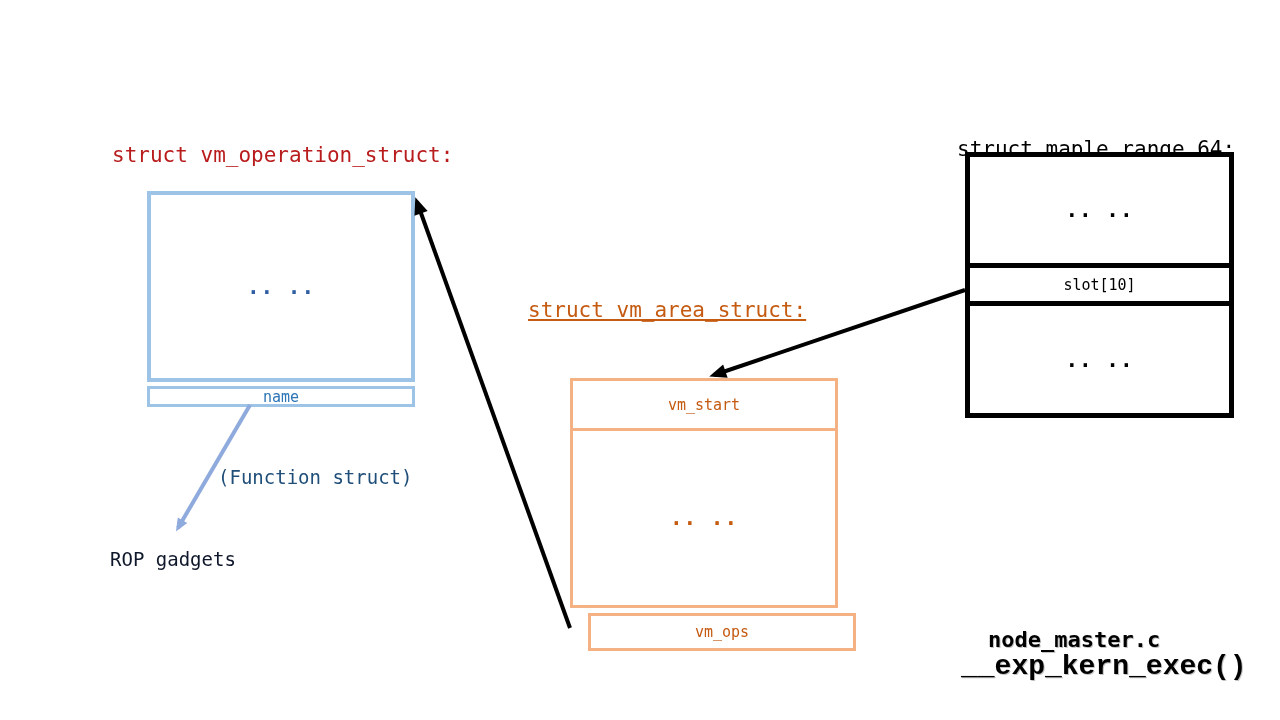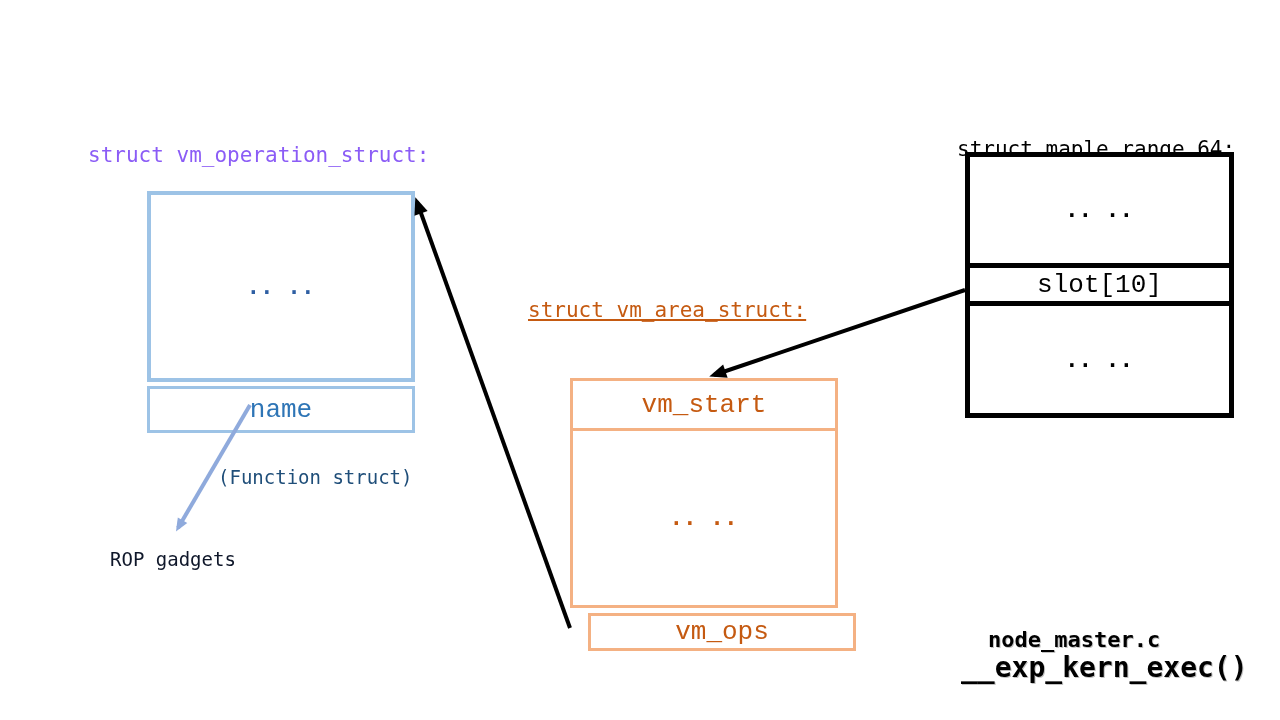--- a/index.html
+++ b/index.html
@@ -8,35 +8,35 @@
     width: 1280px;
     height: 720px;
     background: #ffffff;
     font-family: "DejaVu Sans Mono", "Liberation Mono", monospace;
     overflow: hidden;
   }
   .abs { position: absolute; }
 
   
   .struct-title { font-size: 21px; line-height: 26px; white-space: pre; }
-  .title-blue   { color: #8b5cf6; }
+  .title-blue   { color: #b91c1c; margin-left: 24px; }
   .title-orange { color: #C55A11; }
   .title-black  { color: #000000; margin-top: 28px; }
 
-  .field-label { font-size: 26px; font-family: Liberation Mono, monospace; }
+  .field-label { font-size: 15px; }
   .dots { font-size: 21px; font-weight: bold; letter-spacing: 1px; }
 
   .annot { font-size: 19px; white-space: pre; }
   .annot-blue { color: #1F4E79; }
   .annot-red  { color: #0f172a; }
 
   .src-line1 { font-size: 22px; font-weight: bold; color: #000;
                text-shadow: 1px 1px 0 rgba(120,120,120,0.45); white-space: pre; }
   .src-line2 { font-size: 28px; font-weight: bold; color: #000;
-               text-shadow: 1px 1px 0 rgba(120,120,120,0.45); white-space: pre; }
+               text-shadow: 1px 1px 0 rgba(120,120,120,0.45); white-space: pre; font-family: Liberation Mono, monospace; }
 
   
   .box { box-sizing: border-box; background: #ffffff;
          display: flex; align-items: center; justify-content: center; }
   .box-blue   { border: 4px solid #9DC3E6; color: #2E75B6; }
   .box-orange { border: 3px solid #F4B183; color: #C55A11; }
   .box-black  { border: 5px solid #000000; color: #000000; }
 
   .col { box-sizing: border-box; display: flex; flex-direction: column;
          align-items: stretch; justify-content: flex-start; padding: 0; }
@@ -53,21 +53,21 @@
 <body>
 
 <div id="canvas">
 
   <div class="abs struct-title title-blue" style="left:88px; top:142px;">struct vm_operation_struct:</div>
 
   <div class="abs box box-blue" style="left:147px; top:191px; width:268px; height:191px;">
     <span class="dots" style="color:#2E5FA3;">.. ..</span>
   </div>
 
-  <div class="abs box box-blue" style="left:147px; top:386px; width:268px; height:47px; border-width:3px;">
+  <div class="abs box box-blue" style="left:147px; top:386px; width:268px; height:21px; border-width:3px;">
     <span class="field-label">name</span>
   </div>
 
   <div class="abs struct-title title-orange" style="left:528px; top:297px;text-decoration:underline;">struct vm_area_struct:</div>
 
   <div class="abs box box-orange col" style="left:570px; top:378px; width:268px; height:230px; justify-content:flex-start;">
     <div class="row sep-orange" style="height:50px;">
       <span class="field-label">vm_start</span>
     </div>
     <div class="row-fill">

